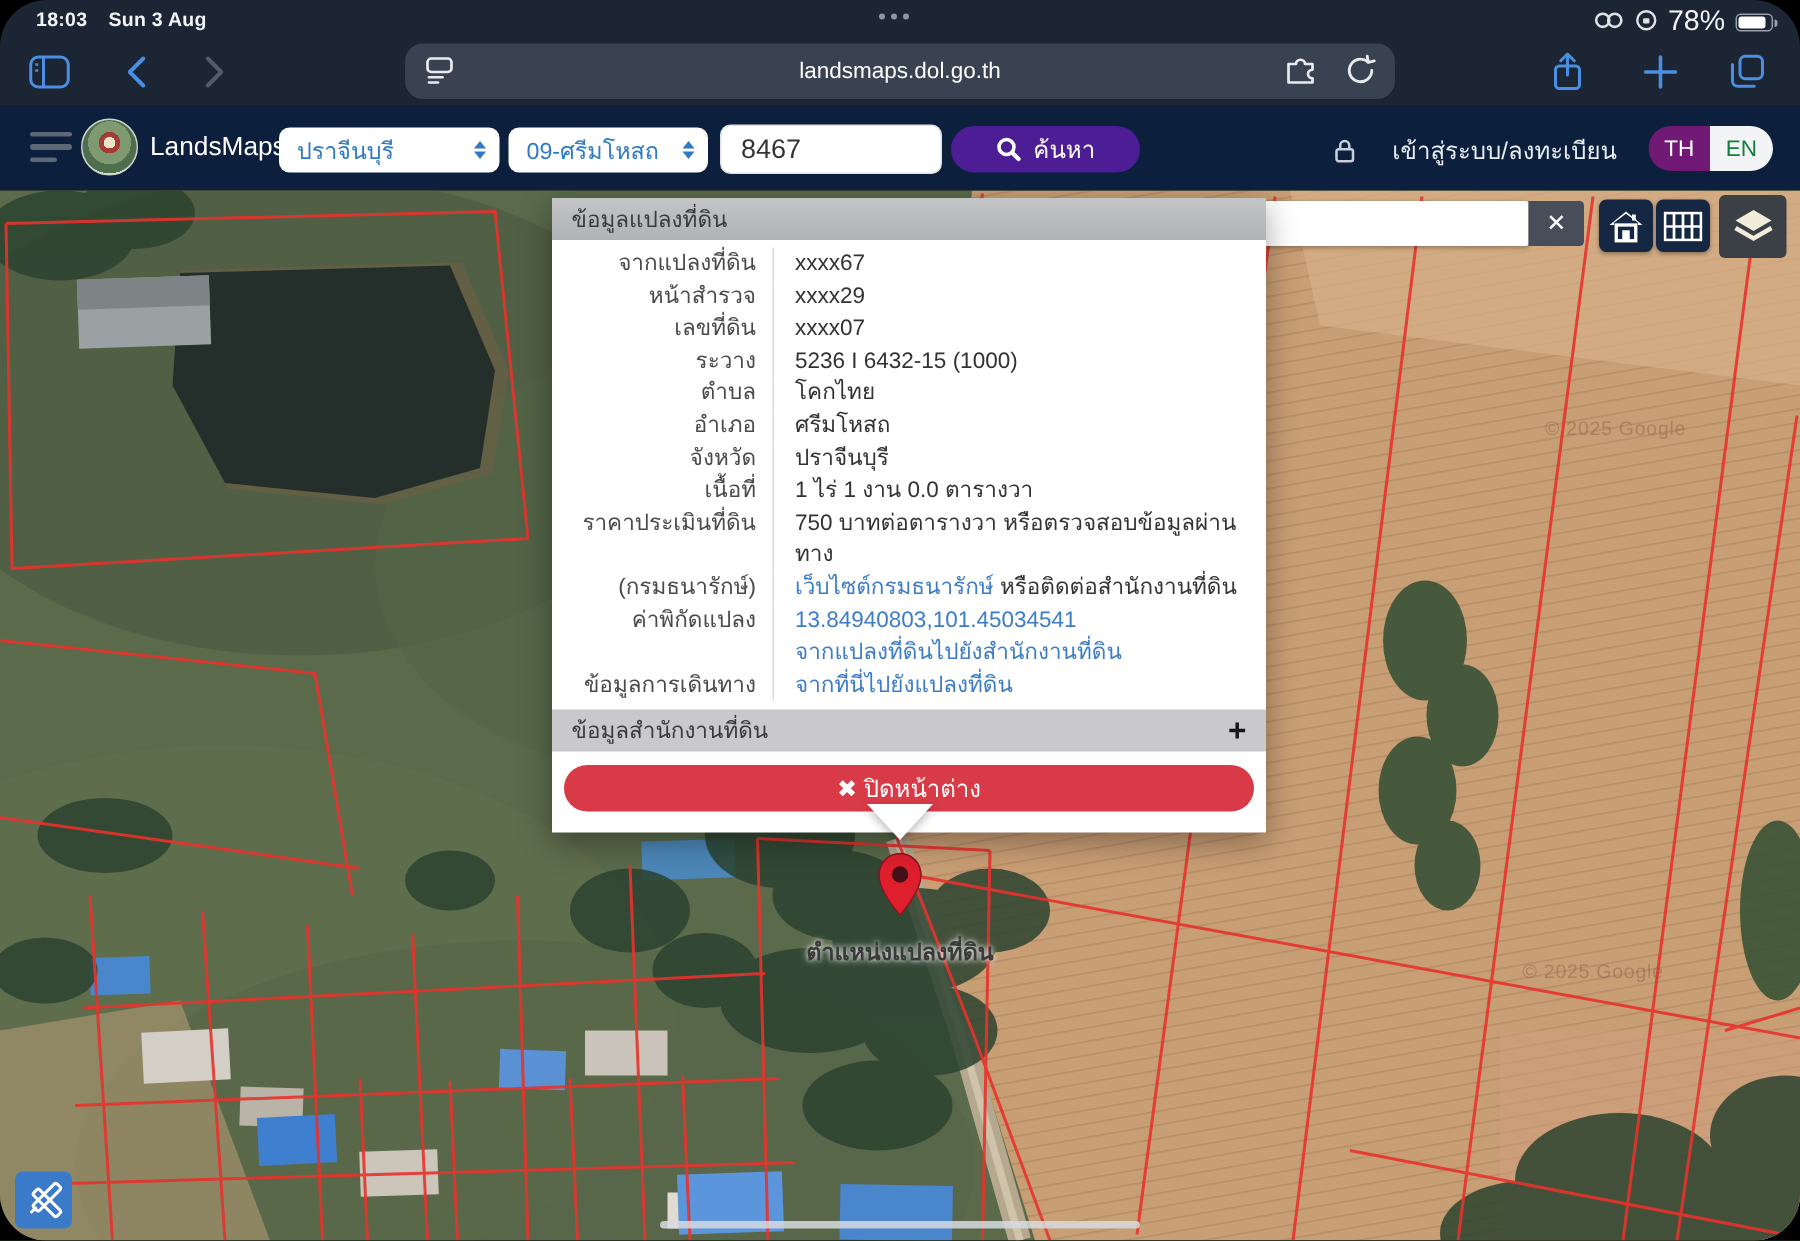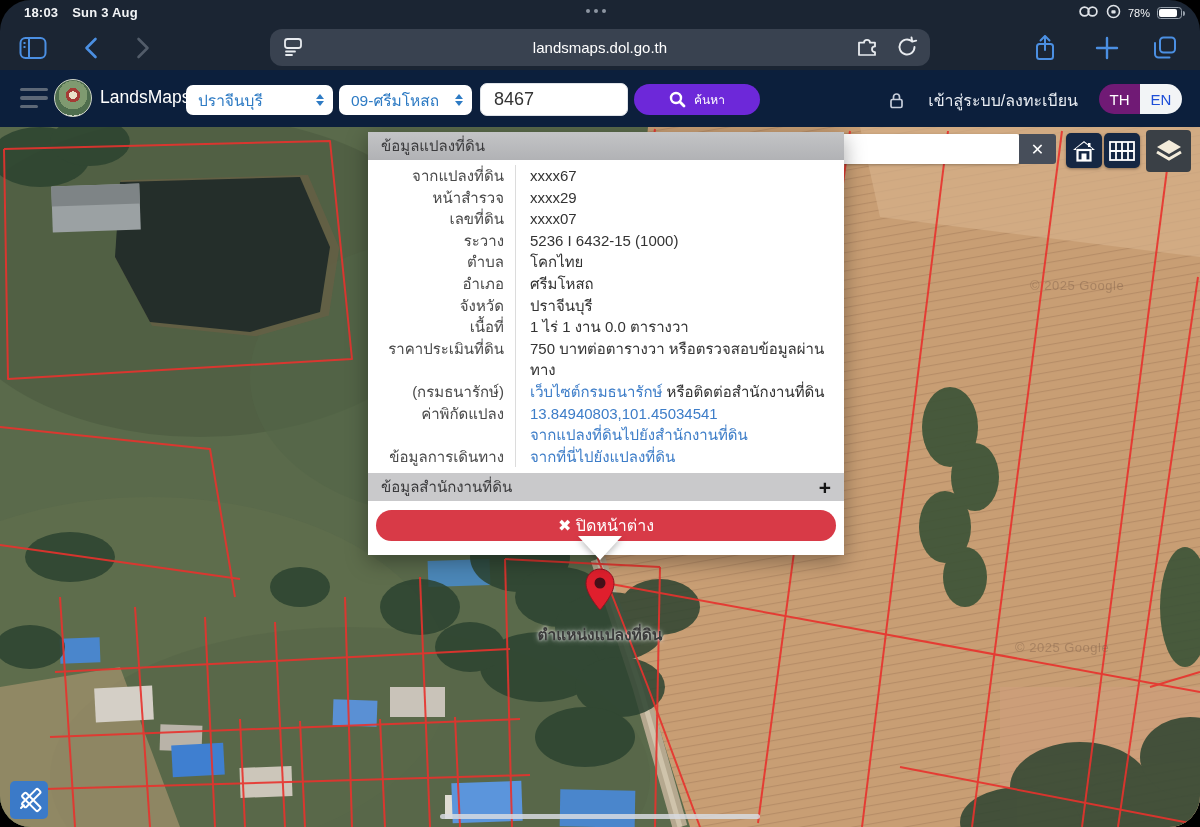--- a/index.html
+++ b/index.html
@@ -35,26 +35,26 @@
     border:1.5px solid #cfd5c8; }
   .brand { position:absolute; left:100px; top:17px; color:#fff; font-size:17.5px; }
   .ddl { position:absolute; top:15px; height:30px; background:#fff; border-radius:7px; display:flex; align-items:center;
     justify-content:space-between; padding:0 9px 0 12px; color:#2e7bc4; font-size:15.5px; cursor:pointer; }
   .ddl-arrows { display:flex; flex-direction:column; gap:2px; }
   .ddl-arrows b { width:0; height:0; border-left:4.5px solid transparent; border-right:4.5px solid transparent; }
   .ddl-arrows b.up { border-bottom:5.5px solid #2e7bc4; }
   .ddl-arrows b.dn { border-top:5.5px solid #2e7bc4; }
   .parcel-input { position:absolute; left:480px; top:13px; width:148px; height:33px; border:1px solid #dfe3e8; border-radius:7px;
     font-size:18px; color:#333; padding:0 13px; outline:none; font-family:inherit; }
-  .btn-search { position:absolute; left:634px; top:14px; width:126px; height:31px; background:#6d28d9; border:none; border-radius:16px;
-    color:#fff; font-size:12px; display:flex; align-items:center; justify-content:center; gap:8px; cursor:pointer; font-family:inherit; }
+  .btn-search { position:absolute; left:634px; top:14px; width:126px; height:31px; background:#4c1d95; border:none; border-radius:16px;
+    color:#fff; font-size:16px; display:flex; align-items:center; justify-content:center; gap:8px; cursor:pointer; font-family:inherit; }
   .login { position:absolute; right:122px; top:18px; color:#e9edf3; font-size:16px; display:flex; align-items:center; gap:24px; cursor:pointer; }
   .langtoggle { position:absolute; right:18px; top:14px; height:30px; display:flex; border-radius:16px; overflow:hidden; font-size:15px; }
   .langtoggle .th { width:41px; background:#701a75; color:#fff; display:flex; align-items:center; justify-content:center; cursor:pointer; }
-  .langtoggle .en { width:42px; background:#f2f4f6; color:#1d4ed8; display:flex; align-items:center; justify-content:center; cursor:pointer; }
+  .langtoggle .en { width:42px; background:#f2f4f6; color:#15803d; display:flex; align-items:center; justify-content:center; cursor:pointer; }
 
   
   .map { position:absolute; left:0; top:127px; width:1200px; height:700px; background:#5a6a4b; overflow:hidden; }
   .scene { position:absolute; left:0; top:0; }
   .watermark { position:absolute; color:rgba(125,92,72,.42); font-size:13px; letter-spacing:.5px; }
 
   
   .placesearch { position:absolute; left:703px; top:7px; width:316px; height:30px; border:none; border-radius:2px;
     background:#fff; font-size:15.5px; color:#444; padding:0 10px; outline:none; font-family:inherit; box-shadow:0 1px 3px rgba(0,0,0,.3); }
   .placesearch::placeholder { color:#6d6d6d; opacity:1; }
@@ -116,21 +116,21 @@
               <circle cx="6.5" cy="6.5" r="4.4" fill="none" stroke="#dfe3e8" stroke-width="1.7"></circle>
               <circle cx="14.5" cy="6.5" r="4.4" fill="none" stroke="#dfe3e8" stroke-width="1.7"></circle>
             </svg>
         </span>
         <span>
           <svg width="15" height="15" viewBox="0 0 15 15">
               <circle cx="7.5" cy="7.5" r="6" fill="none" stroke="#dfe3e8" stroke-width="1.6"></circle>
               <rect x="5.4" y="6.2" width="4.2" height="3.4" rx="0.8" fill="#dfe3e8"></rect>
             </svg>
         </span>
-        <span style="font-size:11px;">78%</span>
+        <span style="font-size:19px;">78%</span>
         <span class="bat">
             <span class="lvl"></span>
             <span class="nub"></span>
           </span>
       </div>
     </div>
 
     <div class="toolbar">
       <div class="tb-btn" style="left:18px;">
         <svg width="28" height="24" viewBox="0 0 28 24">

